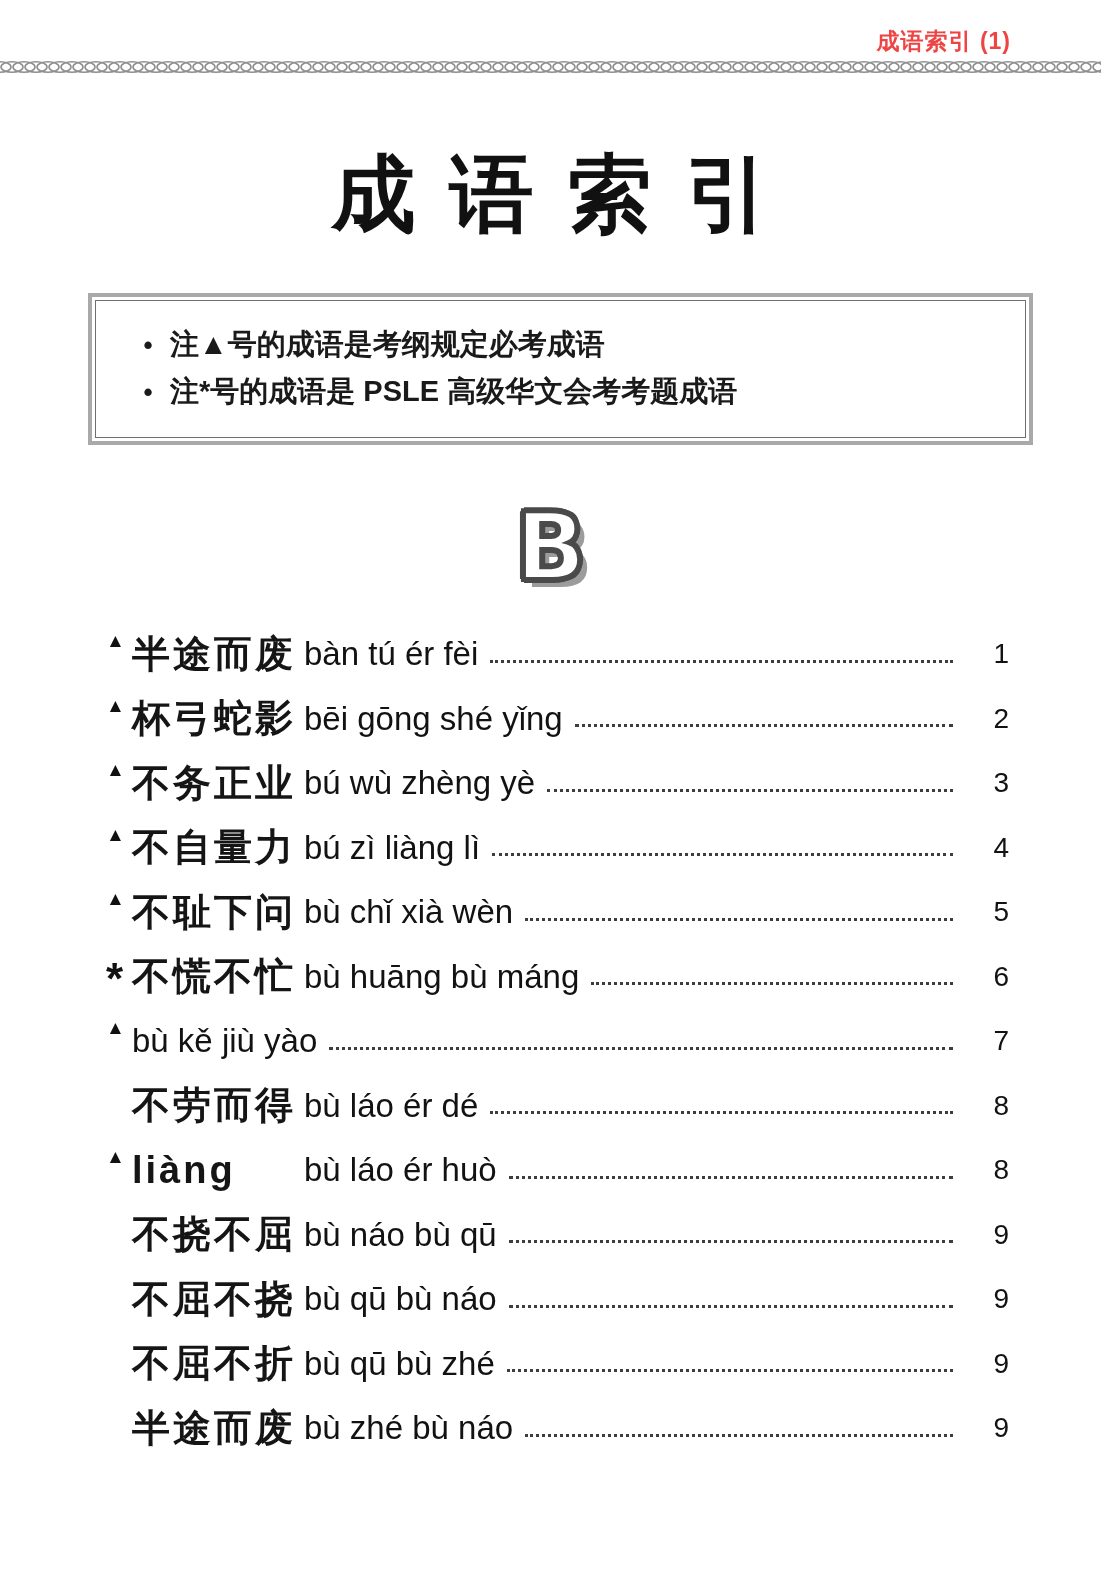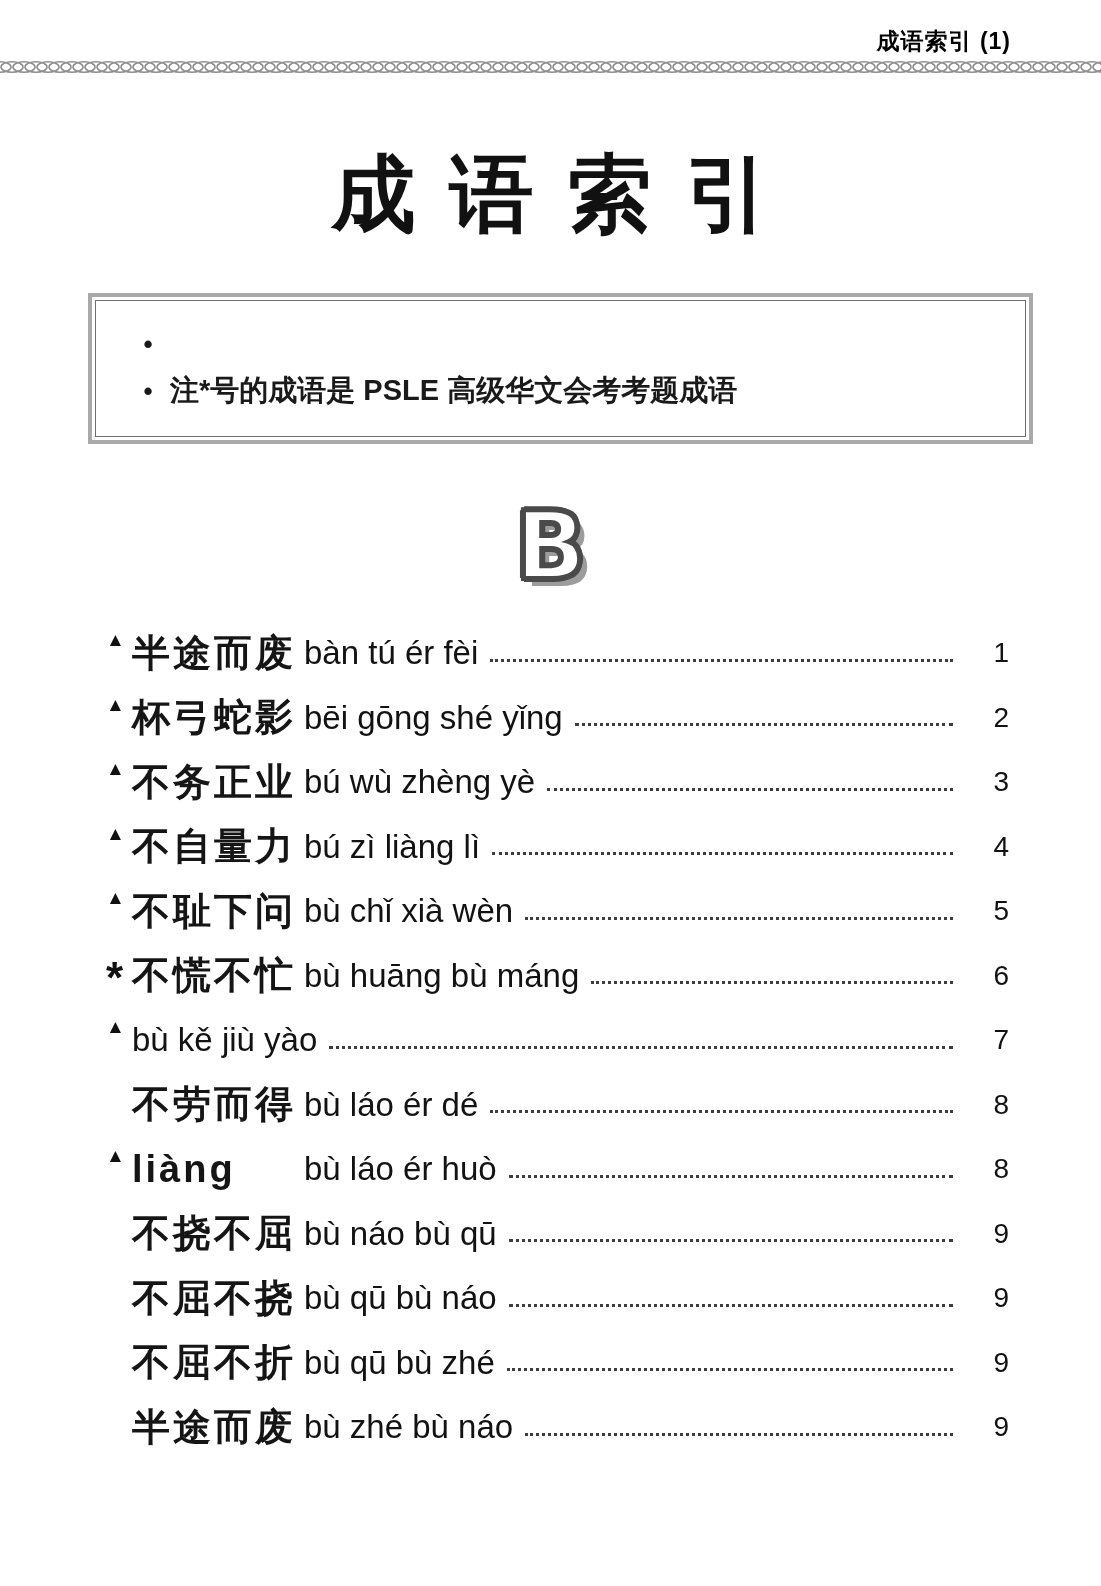--- a/index.html
+++ b/index.html
@@ -21,21 +21,21 @@
   .header-row {
     height: 58px;
     position: relative;
   }
   .header-label {
     position: absolute;
     top: 26px;
     right: 90px;
     font-size: 23px;
     font-weight: 600;
-    color: #000000;
+    color: #ef4444;
     letter-spacing: 1px;
   }
 
   
   .chain-wrap {
     width: 1101px;
     height: 18px;
     line-height: 0;
   }
 
@@ -163,20 +163,21 @@
       </defs>
       <rect x="0" y="0" width="1101" height="18" fill="url(#chainlink)"></rect>
     </svg>
   </div>
 
   <div class="page-title">成语索引</div>
 
   <div class="note-box">
     <div class="note-line">
       <span class="note-bullet">•</span>
+      <span>注▲号的成语是考纲规定必考成语</span>
     </div>
     <div class="note-line">
       <span class="note-bullet">•</span>
       <span>注*号的成语是 PSLE 高级华文会考考题成语</span>
     </div>
   </div>
 
   <div class="section-letter">B</div>
 
   <div class="idiom-list">

